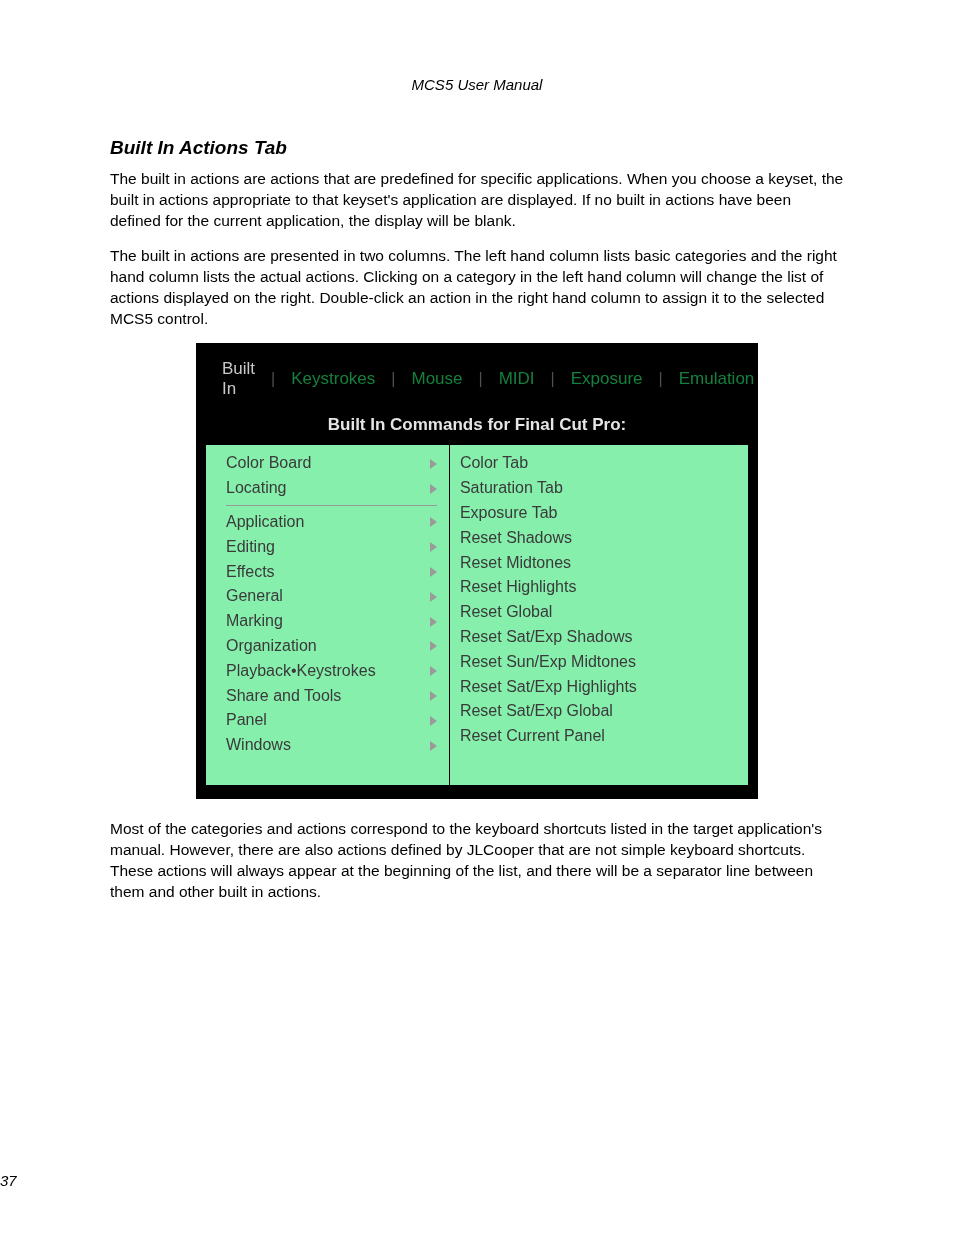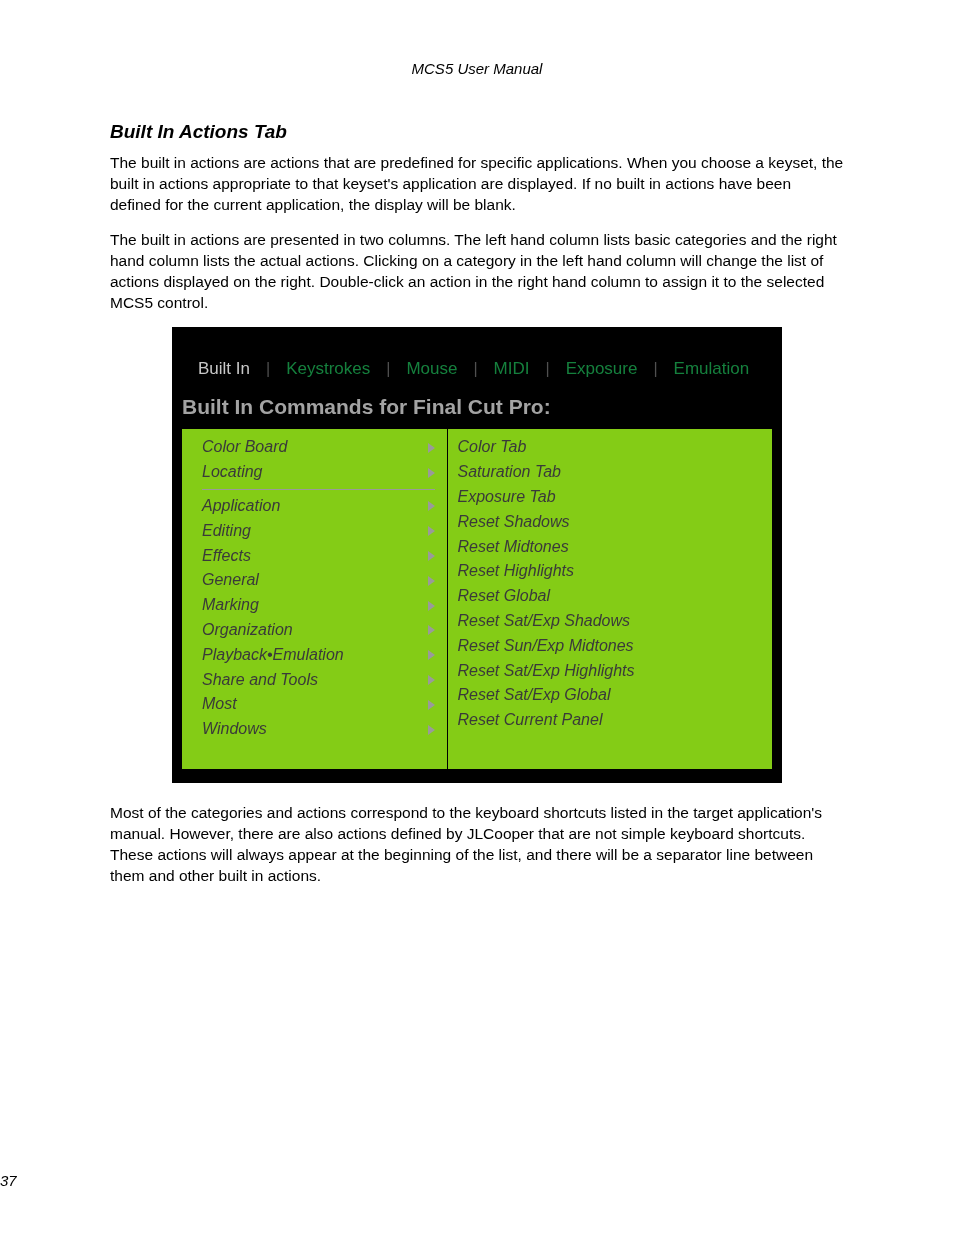--- a/index.html
+++ b/index.html
@@ -15,68 +15,69 @@
     box-sizing: border-box;
     padding: 60px 110px 40px 110px;
     position: relative;
     min-height: 1235px;
   }
   .doc-header {
     text-align: center;
     font-style: italic;
     font-size: 15px;
     margin-bottom: 44px;
+    margin-top: 16px;
   }
   .section-title {
     font-weight: bold;
     font-style: italic;
     font-size: 19px;
     margin-bottom: 10px;
   }
   .body-text {
     font-size: 15.5px;
     line-height: 1.35;
     margin-bottom: 14px;
     margin-top: 8px;
   }
   .screenshot {
     background: #000;
-    width: 610px;
+    width: 562px;
     margin: 8px auto 20px auto;
-    padding: 26px 10px 14px 10px;
+    padding: 10px 10px 14px 10px;
     box-sizing: border-box;
   }
   .tabs-row {
     display: flex;
     align-items: center;
     padding: 4px 16px 8px 16px;
   }
   .tab {
     color: #15803d;
     font-size: 17px;
     padding: 2px 0;
   }
   .tab.active {
     color: #c8c8c8;
   }
   .tab-sep {
     color: #505050;
     margin: 0 16px;
   }
   .subtitle-bar {
-    color: #a3a3a3;
+    color: #e5e5e5;
     font-weight: bold;
-    font-size: 21px;
+    font-size: 17px;
+    text-align: center;
     padding: 6px 0 10px 0;
   }
   .columns {
-    background: #84cc16;
+    background: #86efac;
     display: flex;
     min-height: 340px;
-    font-style: italic;
   }
   .col-left {
     width: 45%;
     box-sizing: border-box;
     padding: 6px 6px 6px 20px;
     border-right: 1px solid #000;
   }
   .col-right {
     width: 55%;
     box-sizing: border-box;
@@ -174,29 +175,29 @@
         </div>
         <div class="cat-item">
           <span class="cat-label">Marking</span>
           <span class="arrow"></span>
         </div>
         <div class="cat-item">
           <span class="cat-label">Organization</span>
           <span class="arrow"></span>
         </div>
         <div class="cat-item">
-          <span class="cat-label">Playback•Emulation</span>
+          <span class="cat-label">Playback•Keystrokes</span>
           <span class="arrow"></span>
         </div>
         <div class="cat-item">
           <span class="cat-label">Share and Tools</span>
           <span class="arrow"></span>
         </div>
         <div class="cat-item">
-          <span class="cat-label">Most</span>
+          <span class="cat-label">Panel</span>
           <span class="arrow"></span>
         </div>
         <div class="cat-item">
           <span class="cat-label">Windows</span>
           <span class="arrow"></span>
         </div>
       </div>
 
       <div class="col-right">
         <div class="act-item">

